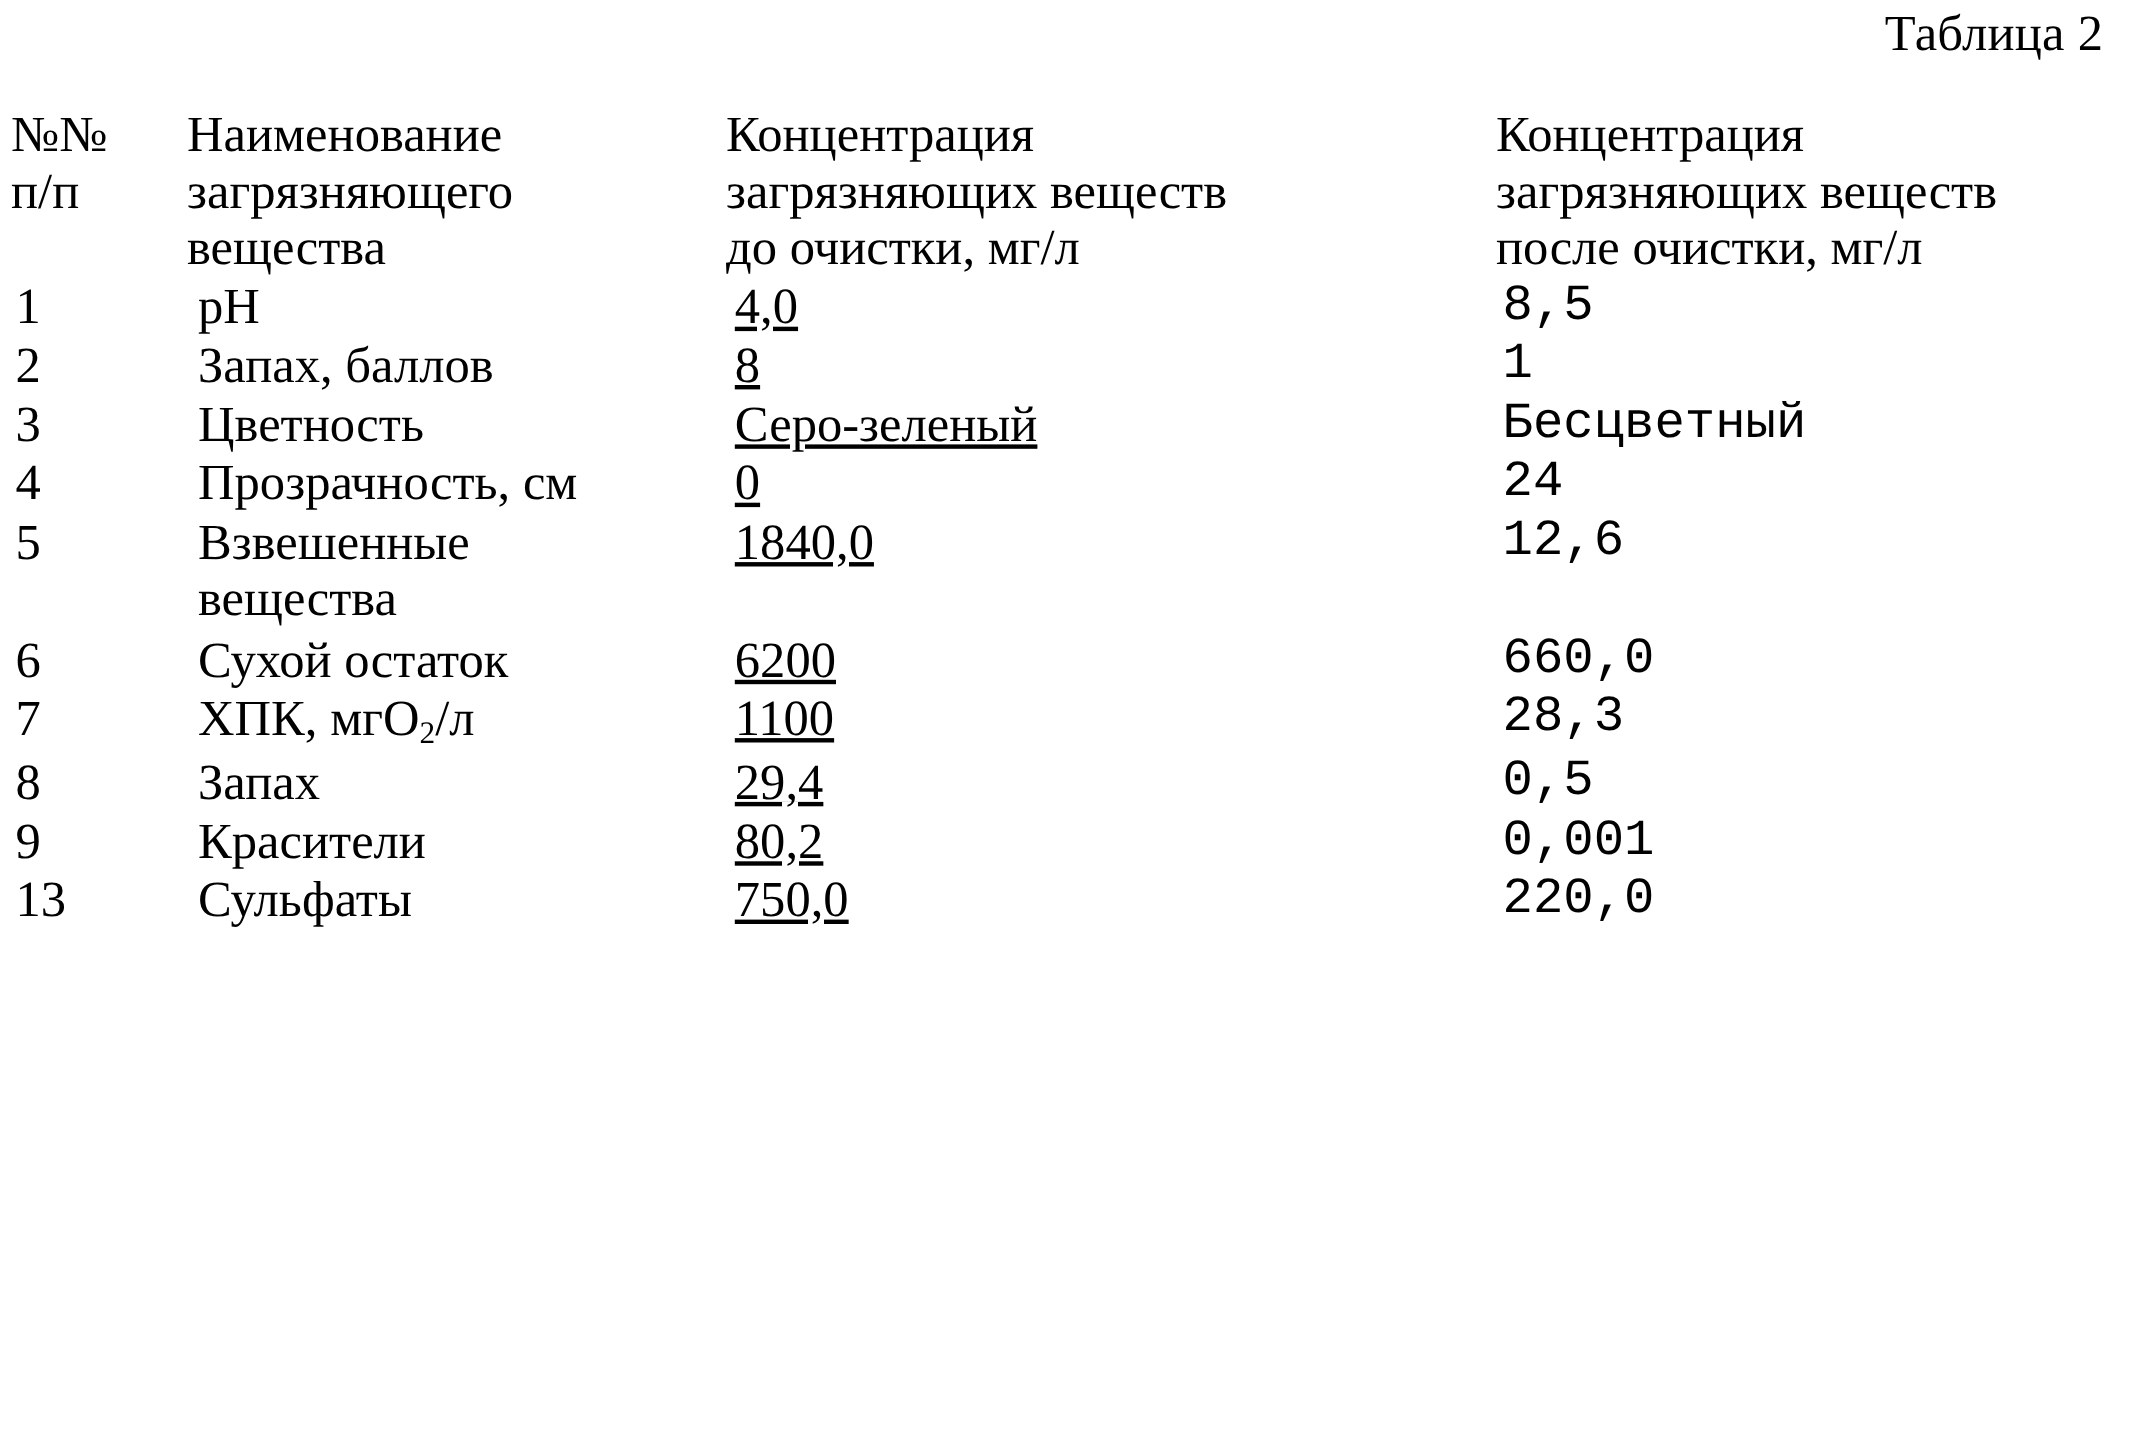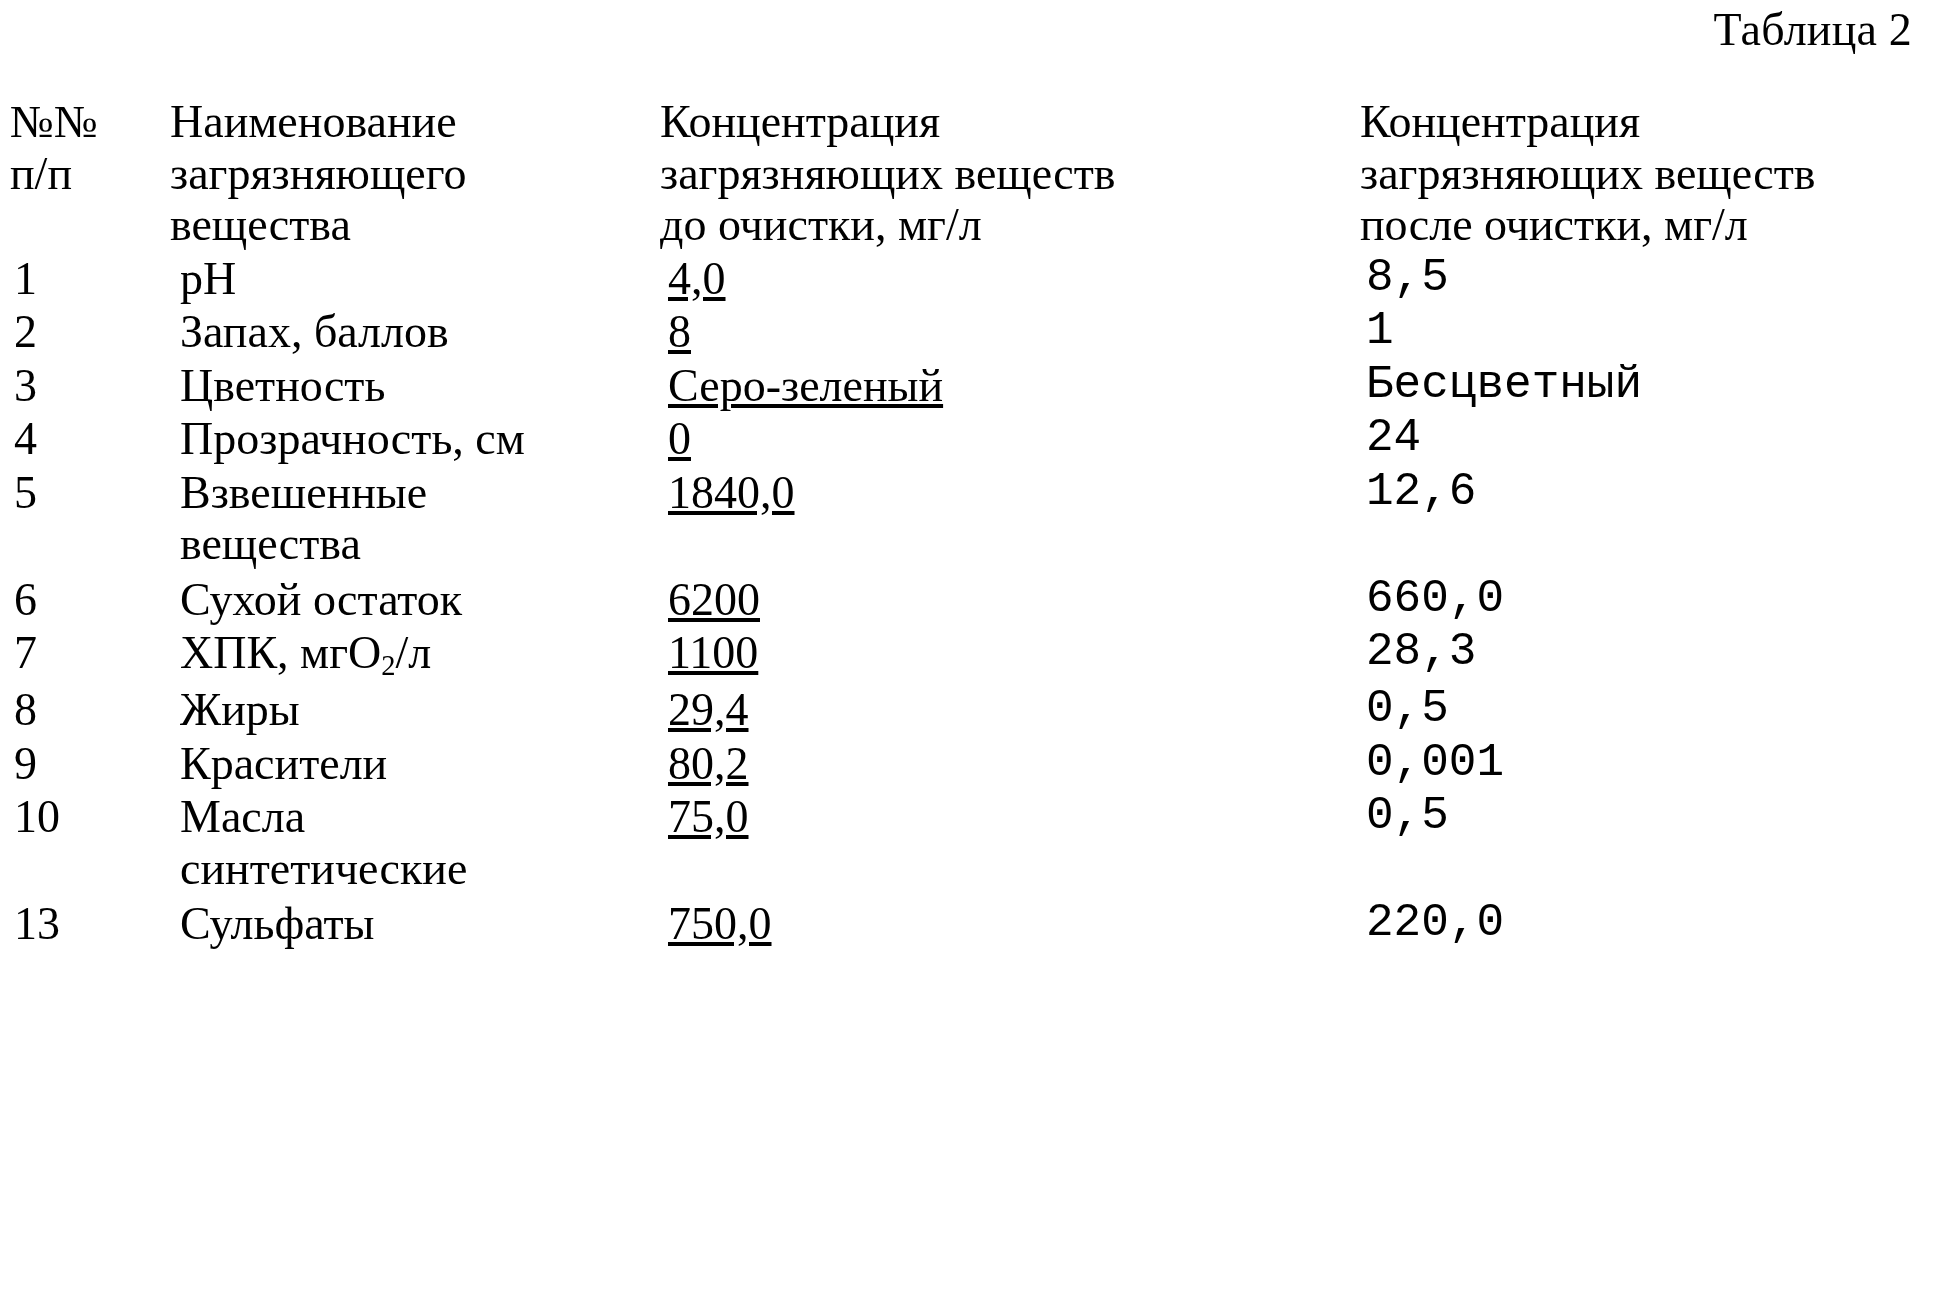--- a/index.html
+++ b/index.html
@@ -142,36 +142,29 @@
         <td class="col-after">660,0</td>
       </tr>
       <tr>
         <td class="col-num">7</td>
         <td class="col-name">ХПК, мгО<sub>2</sub>/л</td>
         <td class="col-before">1100</td>
         <td class="col-after">28,3</td>
       </tr>
       <tr>
         <td class="col-num">8</td>
-        <td class="col-name">Жиры</td>
+        <td class="col-name">Запах</td>
         <td class="col-before">29,4</td>
         <td class="col-after">0,5</td>
       </tr>
       <tr>
         <td class="col-num">9</td>
         <td class="col-name">Красители</td>
         <td class="col-before">80,2</td>
         <td class="col-after">0,001</td>
-      </tr>
-      <tr class="row-tall">
-        <td class="col-num">10</td>
-        <td class="col-name">Масла
-синтетические</td>
-        <td class="col-before">75,0</td>
-        <td class="col-after">0,5</td>
       </tr>
       <tr>
         <td class="col-num">13</td>
         <td class="col-name">Сульфаты</td>
         <td class="col-before">750,0</td>
         <td class="col-after">220,0</td>
       </tr>
     </tbody>
   </table>
 

